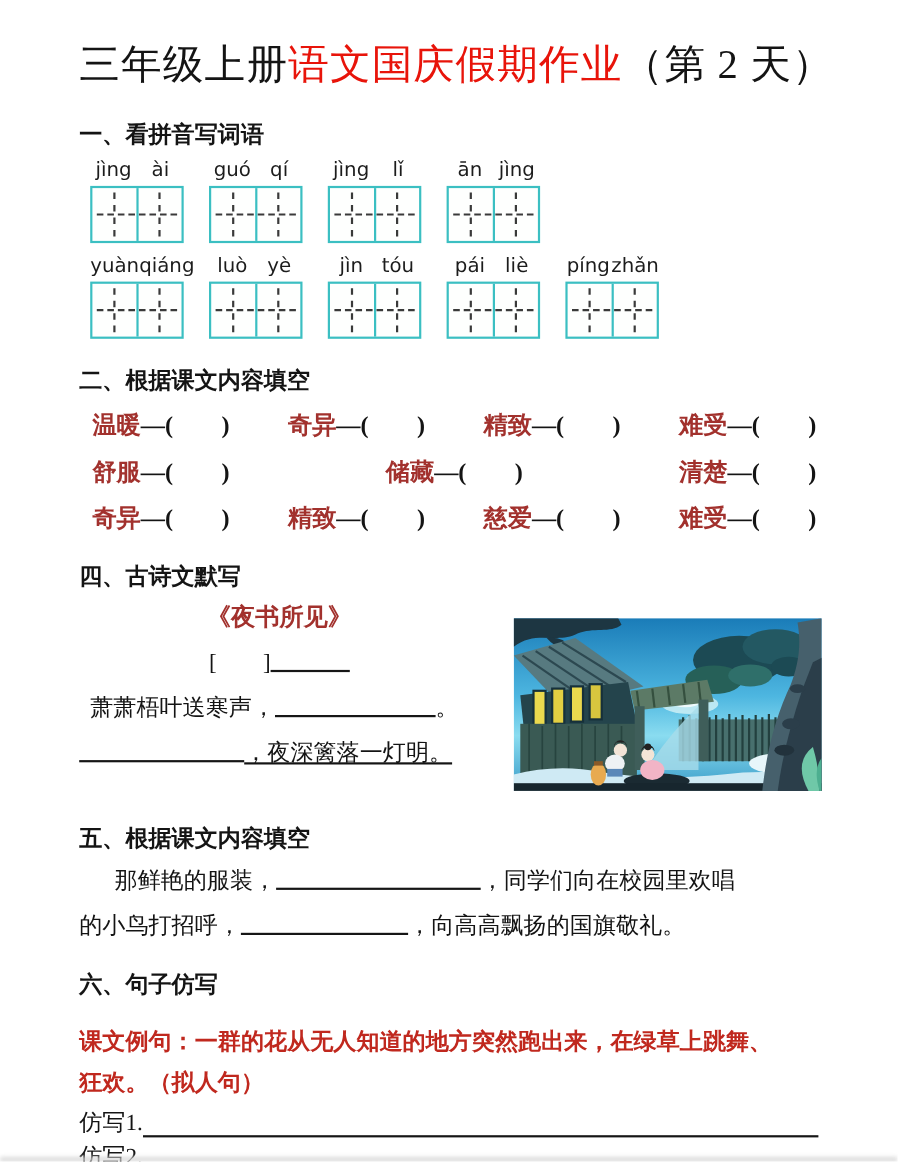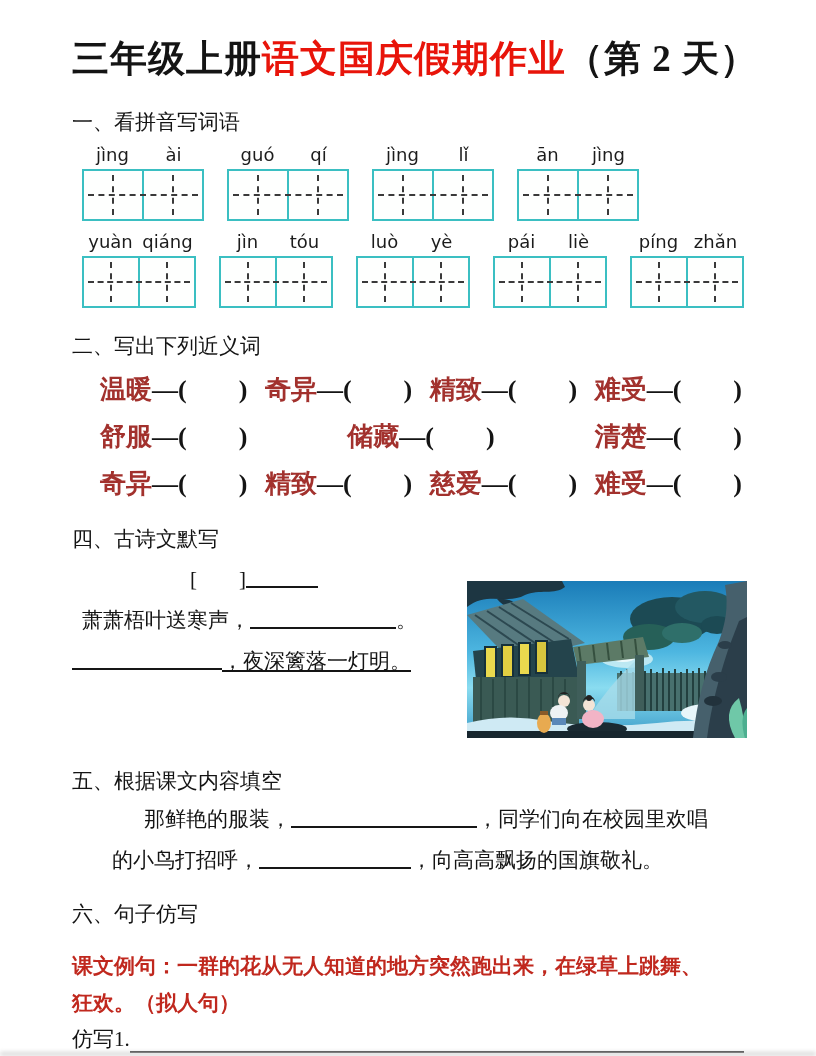--- a/index.html
+++ b/index.html
@@ -4,66 +4,66 @@
 <style>
   html,body{margin:0;padding:0;}
   body{
     width:816px;height:1056px;background:#ffffff;color:#141414;
     font-family:"Liberation Serif", serif;overflow:hidden;position:relative;
   }
   .page{padding:26px 72px 0 72px;position:relative;}
 
   
   .title{
-    text-align:center;font-size:37px;font-weight:bold;letter-spacing:1px;
+    text-align:center;font-size:37px;font-weight:normal;letter-spacing:1px;
     white-space:nowrap;margin:8px 0 16px 0;
   }
   .title .red{color:var(--title_red);}
 
   
-  .h{font-size:21px;font-weight:normal;margin:24px 0 8px 0;}
+  .h{font-size:21px;font-weight:bold;margin:24px 0 8px 0;}
 
   
   .grid-row{display:flex;gap:23px;margin:2px 0 10px 10px;}
-  .grp{width:122px;}
+  .grp{width:85px;}
   .py{display:flex;font-family:"DejaVu Sans", sans-serif;font-size:18px;
       color:#1c1c1c;margin-bottom:4px;}
   .py span{flex:1;text-align:center;white-space:nowrap;}
   .tzg{display:flex;height:52px;border:2px solid var(--box_teal);
        position:relative;background:#fefffe;box-sizing:border-box;}
   .cell{flex:1;position:relative;}
   .cell + .cell{border-left:2px solid var(--box_teal);}
   .cell::before{content:"";position:absolute;left:50%;margin-left:-1px;
        top:4px;bottom:4px;border-left:2px dashed #3a3a3a;}
   .tzg::after{content:"";position:absolute;left:4px;right:4px;top:50%;
        margin-top:-1px;border-top:2px dashed #3a3a3a;}
 
   
-  .wrow{display:flex;justify-content:space-between;font-size:26px;
-        margin:12px 2px 12px 28px;}
+  .wrow{display:flex;justify-content:space-between;font-size:22px;
+        margin:12px 2px 12px 12px;}
   .wi{white-space:nowrap;}
   .wi .w{color:var(--word_red);font-weight:bold;}
   .wi .b{color:#141414;font-weight:bold;}
 
   
   .u{display:inline-block;border-bottom:2px solid #161616;height:16px;
      vertical-align:-2px;}
 
   
   .s4{position:relative;min-height:178px;}
   .poem-title{color:var(--word_red);font-size:22px;font-weight:bold;
       margin:6px 0 0 116px;}
   .author{font-size:21px;margin:12px 0 0 118px;}
   .pline{font-size:21px;margin:13px 0 0 10px;}
   .pline2{font-size:21px;margin:13px 0 0 0;text-decoration:underline;}
   .illus{position:absolute;left:395px;top:16px;width:280px;height:157px;
       display:block;}
 
   
-  .para{font-size:21px;line-height:1.55;margin-left:40px;}
+  .para{font-size:21px;line-height:1.55;}
   .para .ind{display:inline-block;width:32px;}
   .pline-5{margin:8px 0 0 0;font-size:21px;}
 
   
   .example{color:var(--example_red);font-size:21px;font-weight:bold;
       line-height:1.75;margin-top:20px;}
   .copyline{display:flex;align-items:flex-end;font-size:21px;margin-top:3px;}
   .copyline .lbl{white-space:nowrap;}
   .copyline .u{flex:1;height:20px;}
 
@@ -128,61 +128,61 @@
           <span>yuàn</span>
           <span>qiáng</span>
         </div>
       <div class="tzg">
           <div class="cell"></div>
           <div class="cell"></div>
         </div>
     </div>
     <div class="grp">
       <div class="py">
+          <span>luò</span>
+          <span>yè</span>
+        </div>
+      <div class="tzg">
+          <div class="cell"></div>
+          <div class="cell"></div>
+        </div>
+    </div>
+    <div class="grp">
+      <div class="py">
           <span>jìn</span>
           <span>tóu</span>
         </div>
       <div class="tzg">
           <div class="cell"></div>
           <div class="cell"></div>
         </div>
     </div>
     <div class="grp">
       <div class="py">
-          <span>luò</span>
-          <span>yè</span>
-        </div>
-      <div class="tzg">
-          <div class="cell"></div>
-          <div class="cell"></div>
-        </div>
-    </div>
-    <div class="grp">
-      <div class="py">
           <span>pái</span>
           <span>liè</span>
         </div>
       <div class="tzg">
           <div class="cell"></div>
           <div class="cell"></div>
         </div>
     </div>
     <div class="grp">
       <div class="py">
           <span>píng</span>
           <span>zhǎn</span>
         </div>
       <div class="tzg">
           <div class="cell"></div>
           <div class="cell"></div>
         </div>
     </div>
   </div>
 
-  <div class="h">二、写出下列近义词</div>
+  <div class="h">二、根据课文内容填空</div>
   <div class="wrow">
     <span class="wi"><span class="w">温暖</span><span class="b">—(　　)</span></span>
     <span class="wi"><span class="w">奇异</span><span class="b">—(　　)</span></span>
     <span class="wi"><span class="w">精致</span><span class="b">—(　　)</span></span>
     <span class="wi"><span class="w">难受</span><span class="b">—(　　)</span></span>
   </div>
   <div class="wrow">
     <span class="wi"><span class="w">舒服</span><span class="b">—(　　)</span></span>
     <span class="wi"><span class="w">储藏</span><span class="b">—(　　)</span></span>
     <span class="wi"><span class="w">清楚</span><span class="b">—(　　)</span></span>
@@ -190,20 +190,21 @@
 
   <div class="wrow">
     <span class="wi"><span class="w">奇异</span><span class="b">—(　　)</span></span>
     <span class="wi"><span class="w">精致</span><span class="b">—(　　)</span></span>
     <span class="wi"><span class="w">慈爱</span><span class="b">—(　　)</span></span>
     <span class="wi"><span class="w">难受</span><span class="b">—(　　)</span></span>
   </div>
 
   <div class="h">四、古诗文默写</div>
   <div class="s4">
+    <div class="poem-title">《夜书所见》</div>
     <div class="author"><span>[　　]</span><span class="u" style="width:72px"></span></div>
     <div class="pline"><span>萧萧梧叶送寒声，</span><span class="u" style="width:146px"></span><span>。</span></div>
     <div class="pline2"><span class="u" style="width:150px"></span><span>，夜深篱落一灯明。</span></div>
 
     <svg class="illus" viewBox="0 0 280 157">
       <defs>
         <linearGradient id="sky" x1="0" y1="0" x2="0" y2="1">
           <stop offset="0" stop-color="#1a7cb8"></stop>
           <stop offset="0.45" stop-color="#4db6e0"></stop>
           <stop offset="0.68" stop-color="#8adcf0"></stop>

